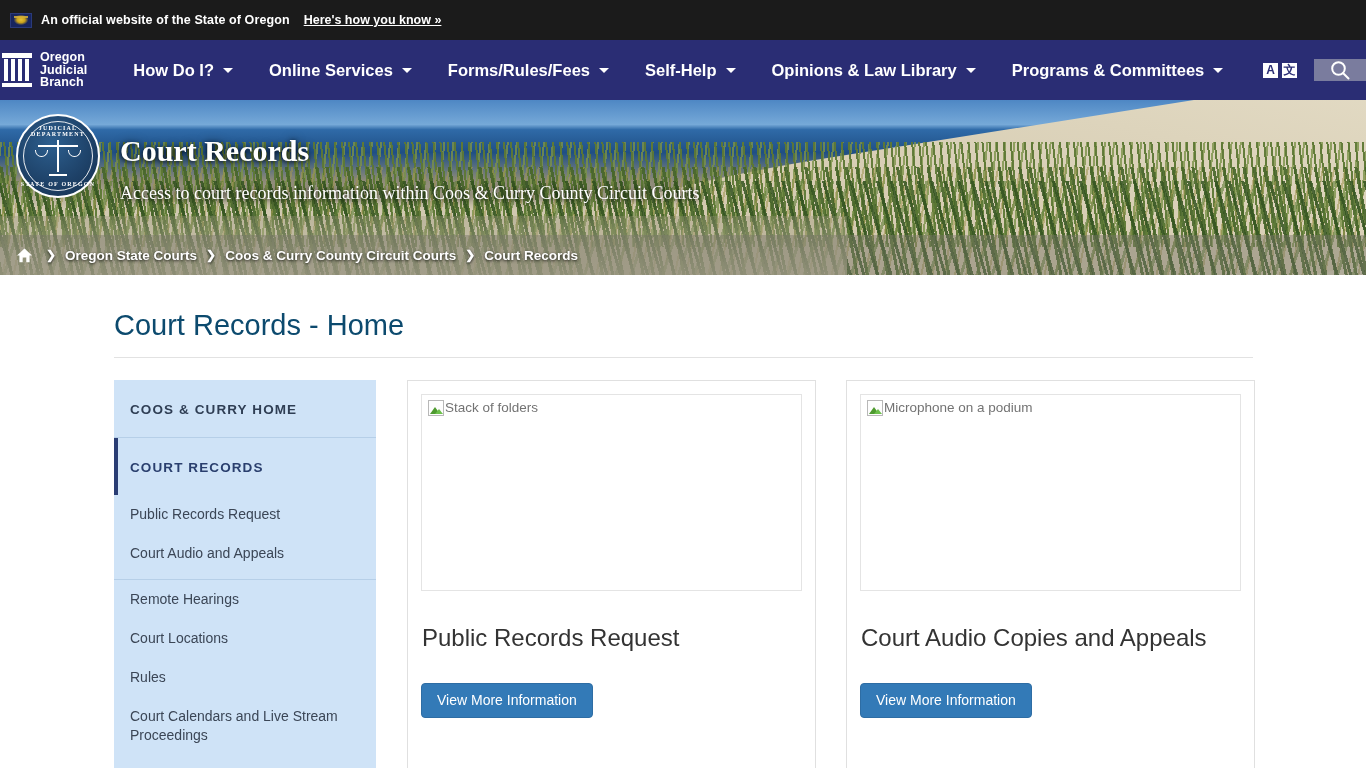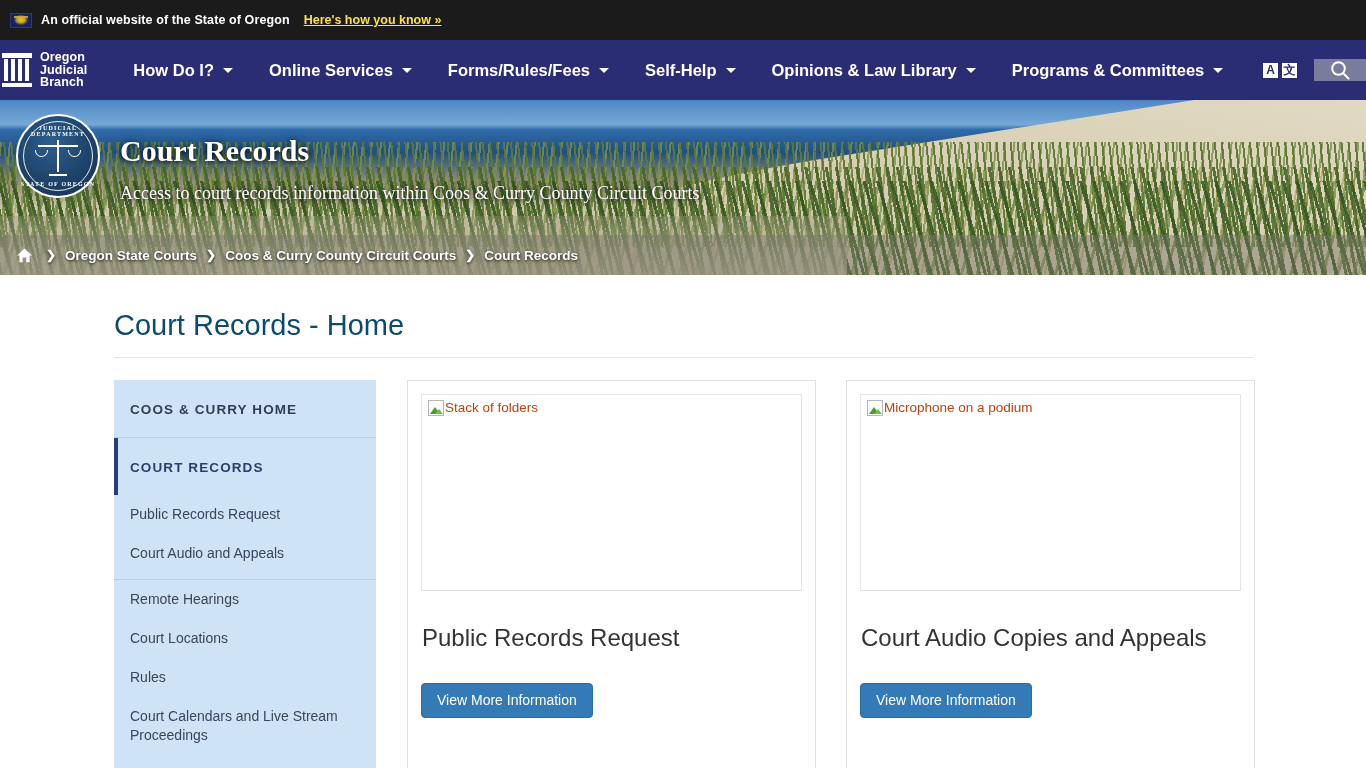--- a/index.html
+++ b/index.html
@@ -40,21 +40,21 @@
     opacity: .85;
   }
   #gov-text {
     font-size: 12.5px;
     font-weight: bold;
     letter-spacing: .1px;
   }
   #gov-link {
     font-size: 12.5px;
     font-weight: bold;
-    color: #fde047;
+    color: #ffffff;
     text-decoration: underline;
     margin-left: 14px;
     cursor: pointer;
   }
 
   
   #navbar {
     height: 60px;
     background: #2a2d74;
     display: flex;
@@ -391,21 +391,21 @@
     height: 197px;
     border: 1px solid #e4e4e4;
     background: #ffffff;
     padding: 5px 6px;
     display: block;
   }
   .broken-img {
     display: inline-flex;
     align-items: center;
     font-size: 13.5px;
-    color: #c2410c;
+    color: #737373;
     line-height: 16px;
   }
   .broken-glyph {
     width: 16px; height: 16px;
     margin-right: 1px;
     flex: 0 0 auto;
     position: relative;
     background: #fdfdfd;
     border: 1px solid #b8b8b8;
     overflow: hidden;

